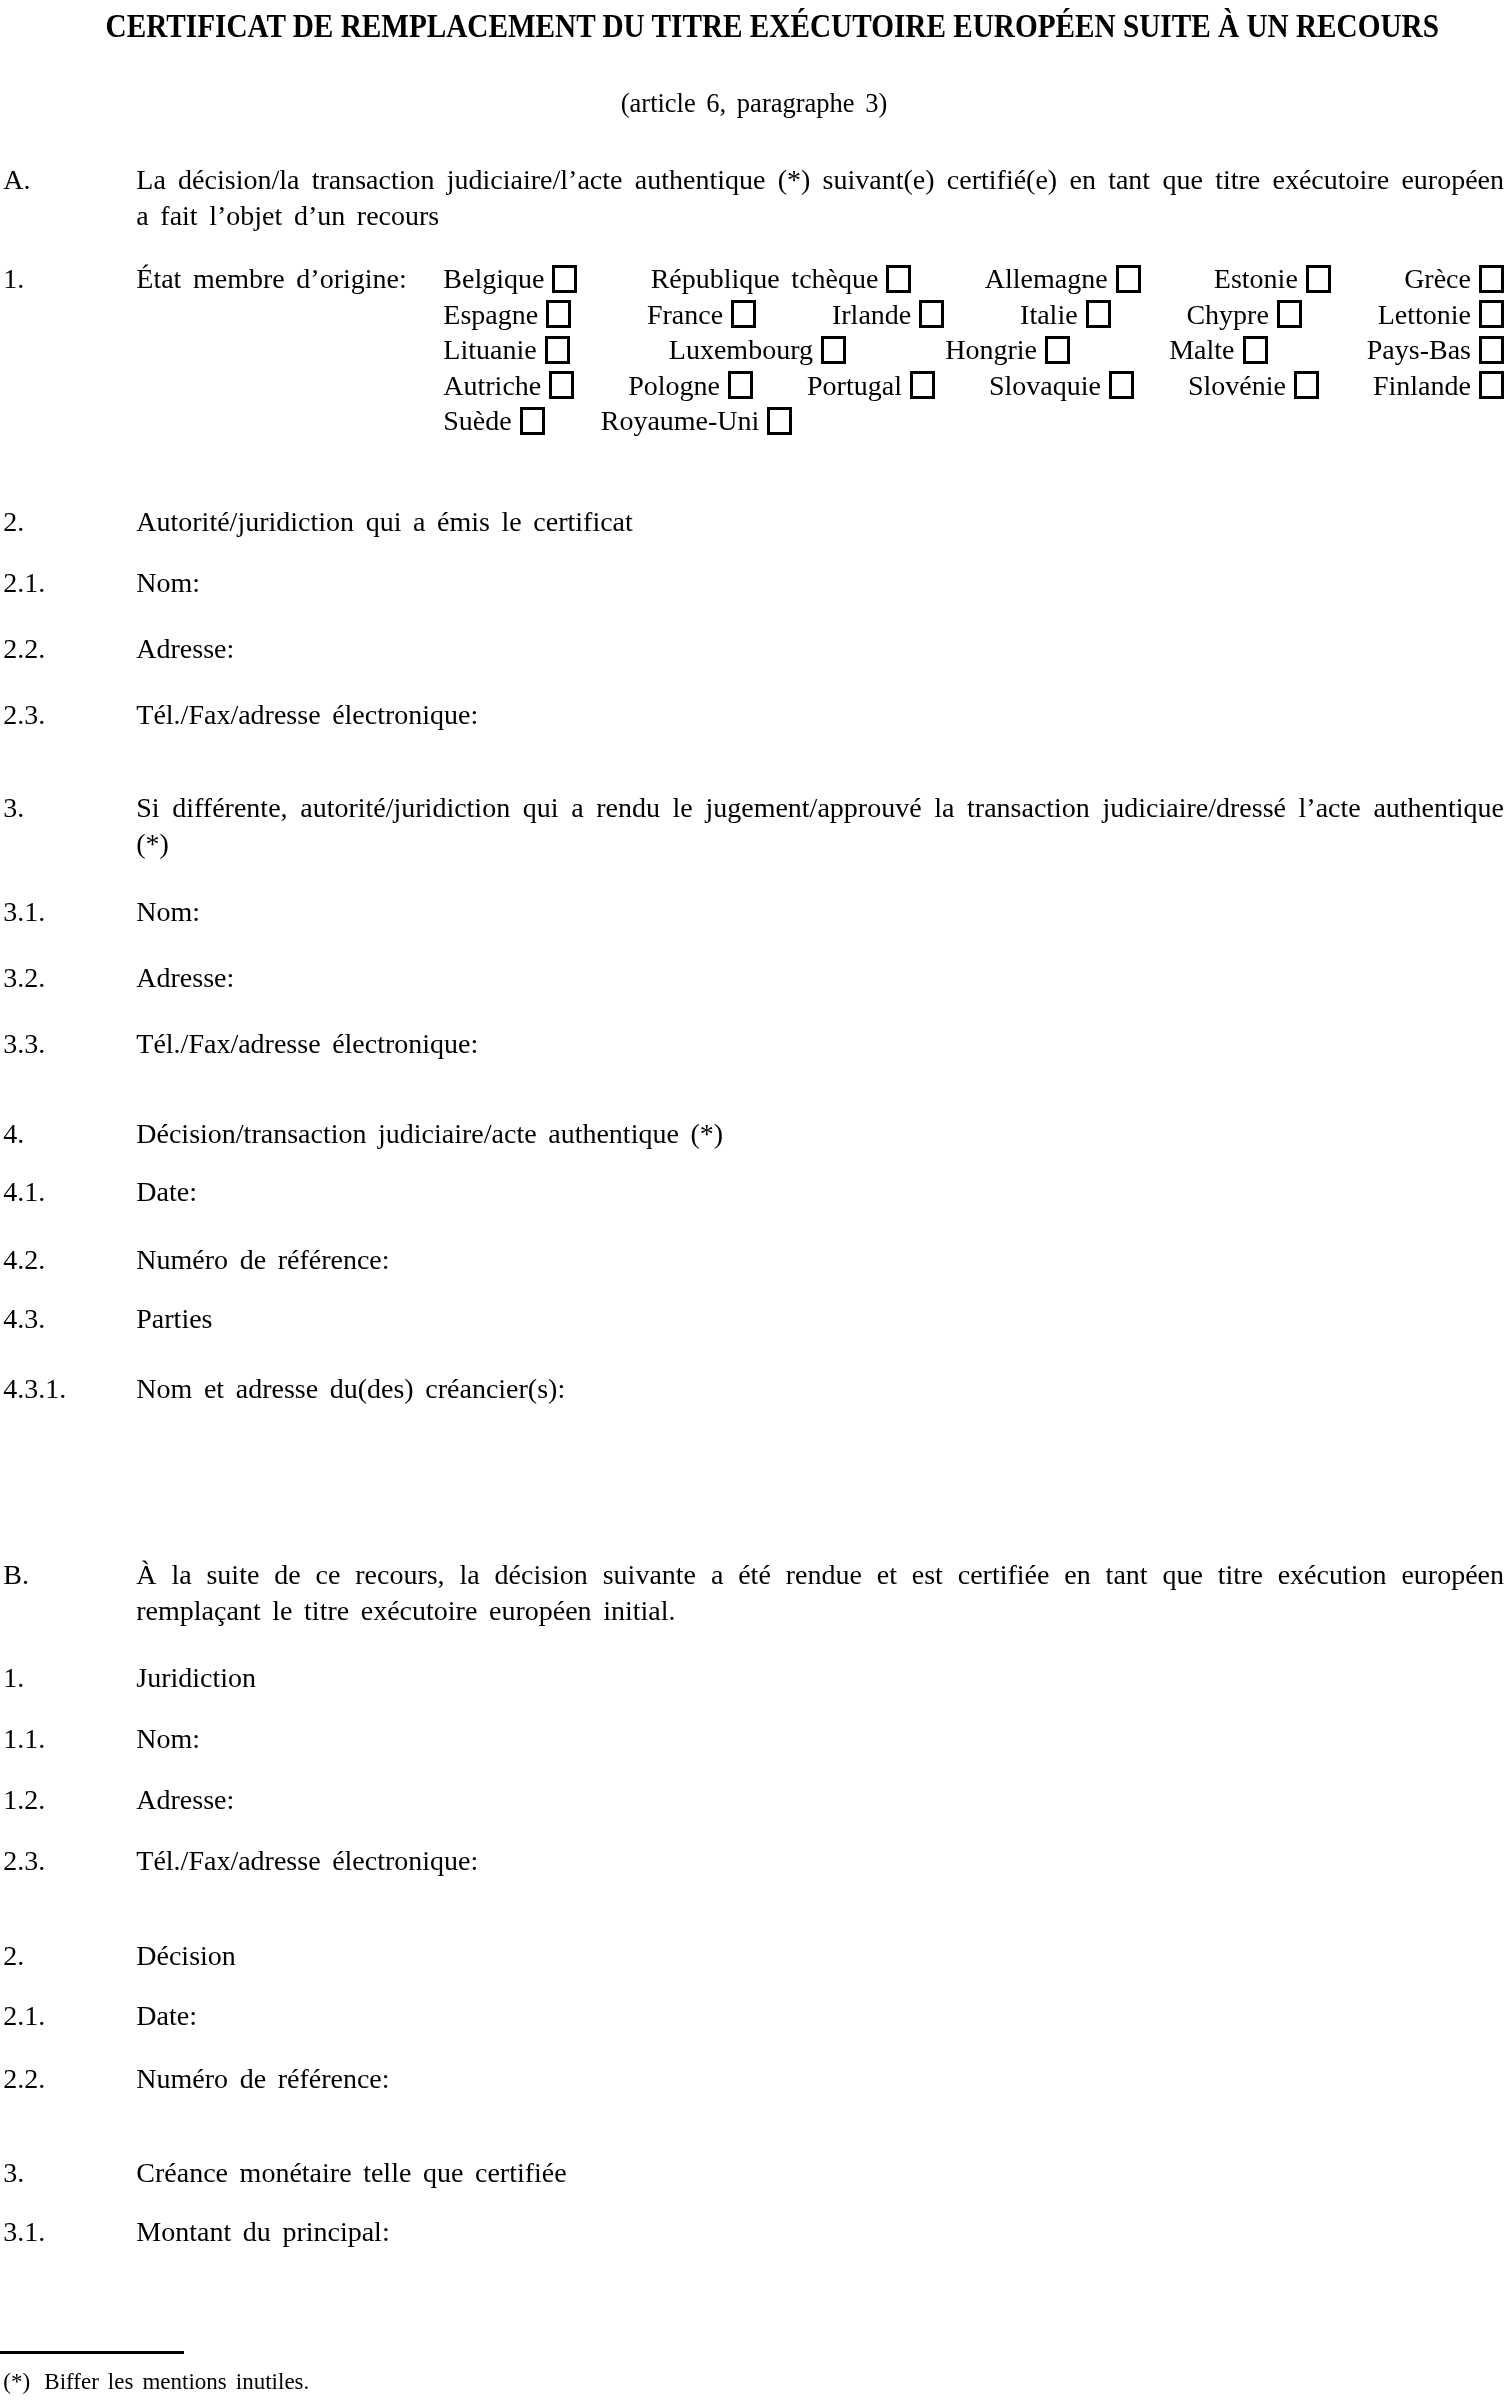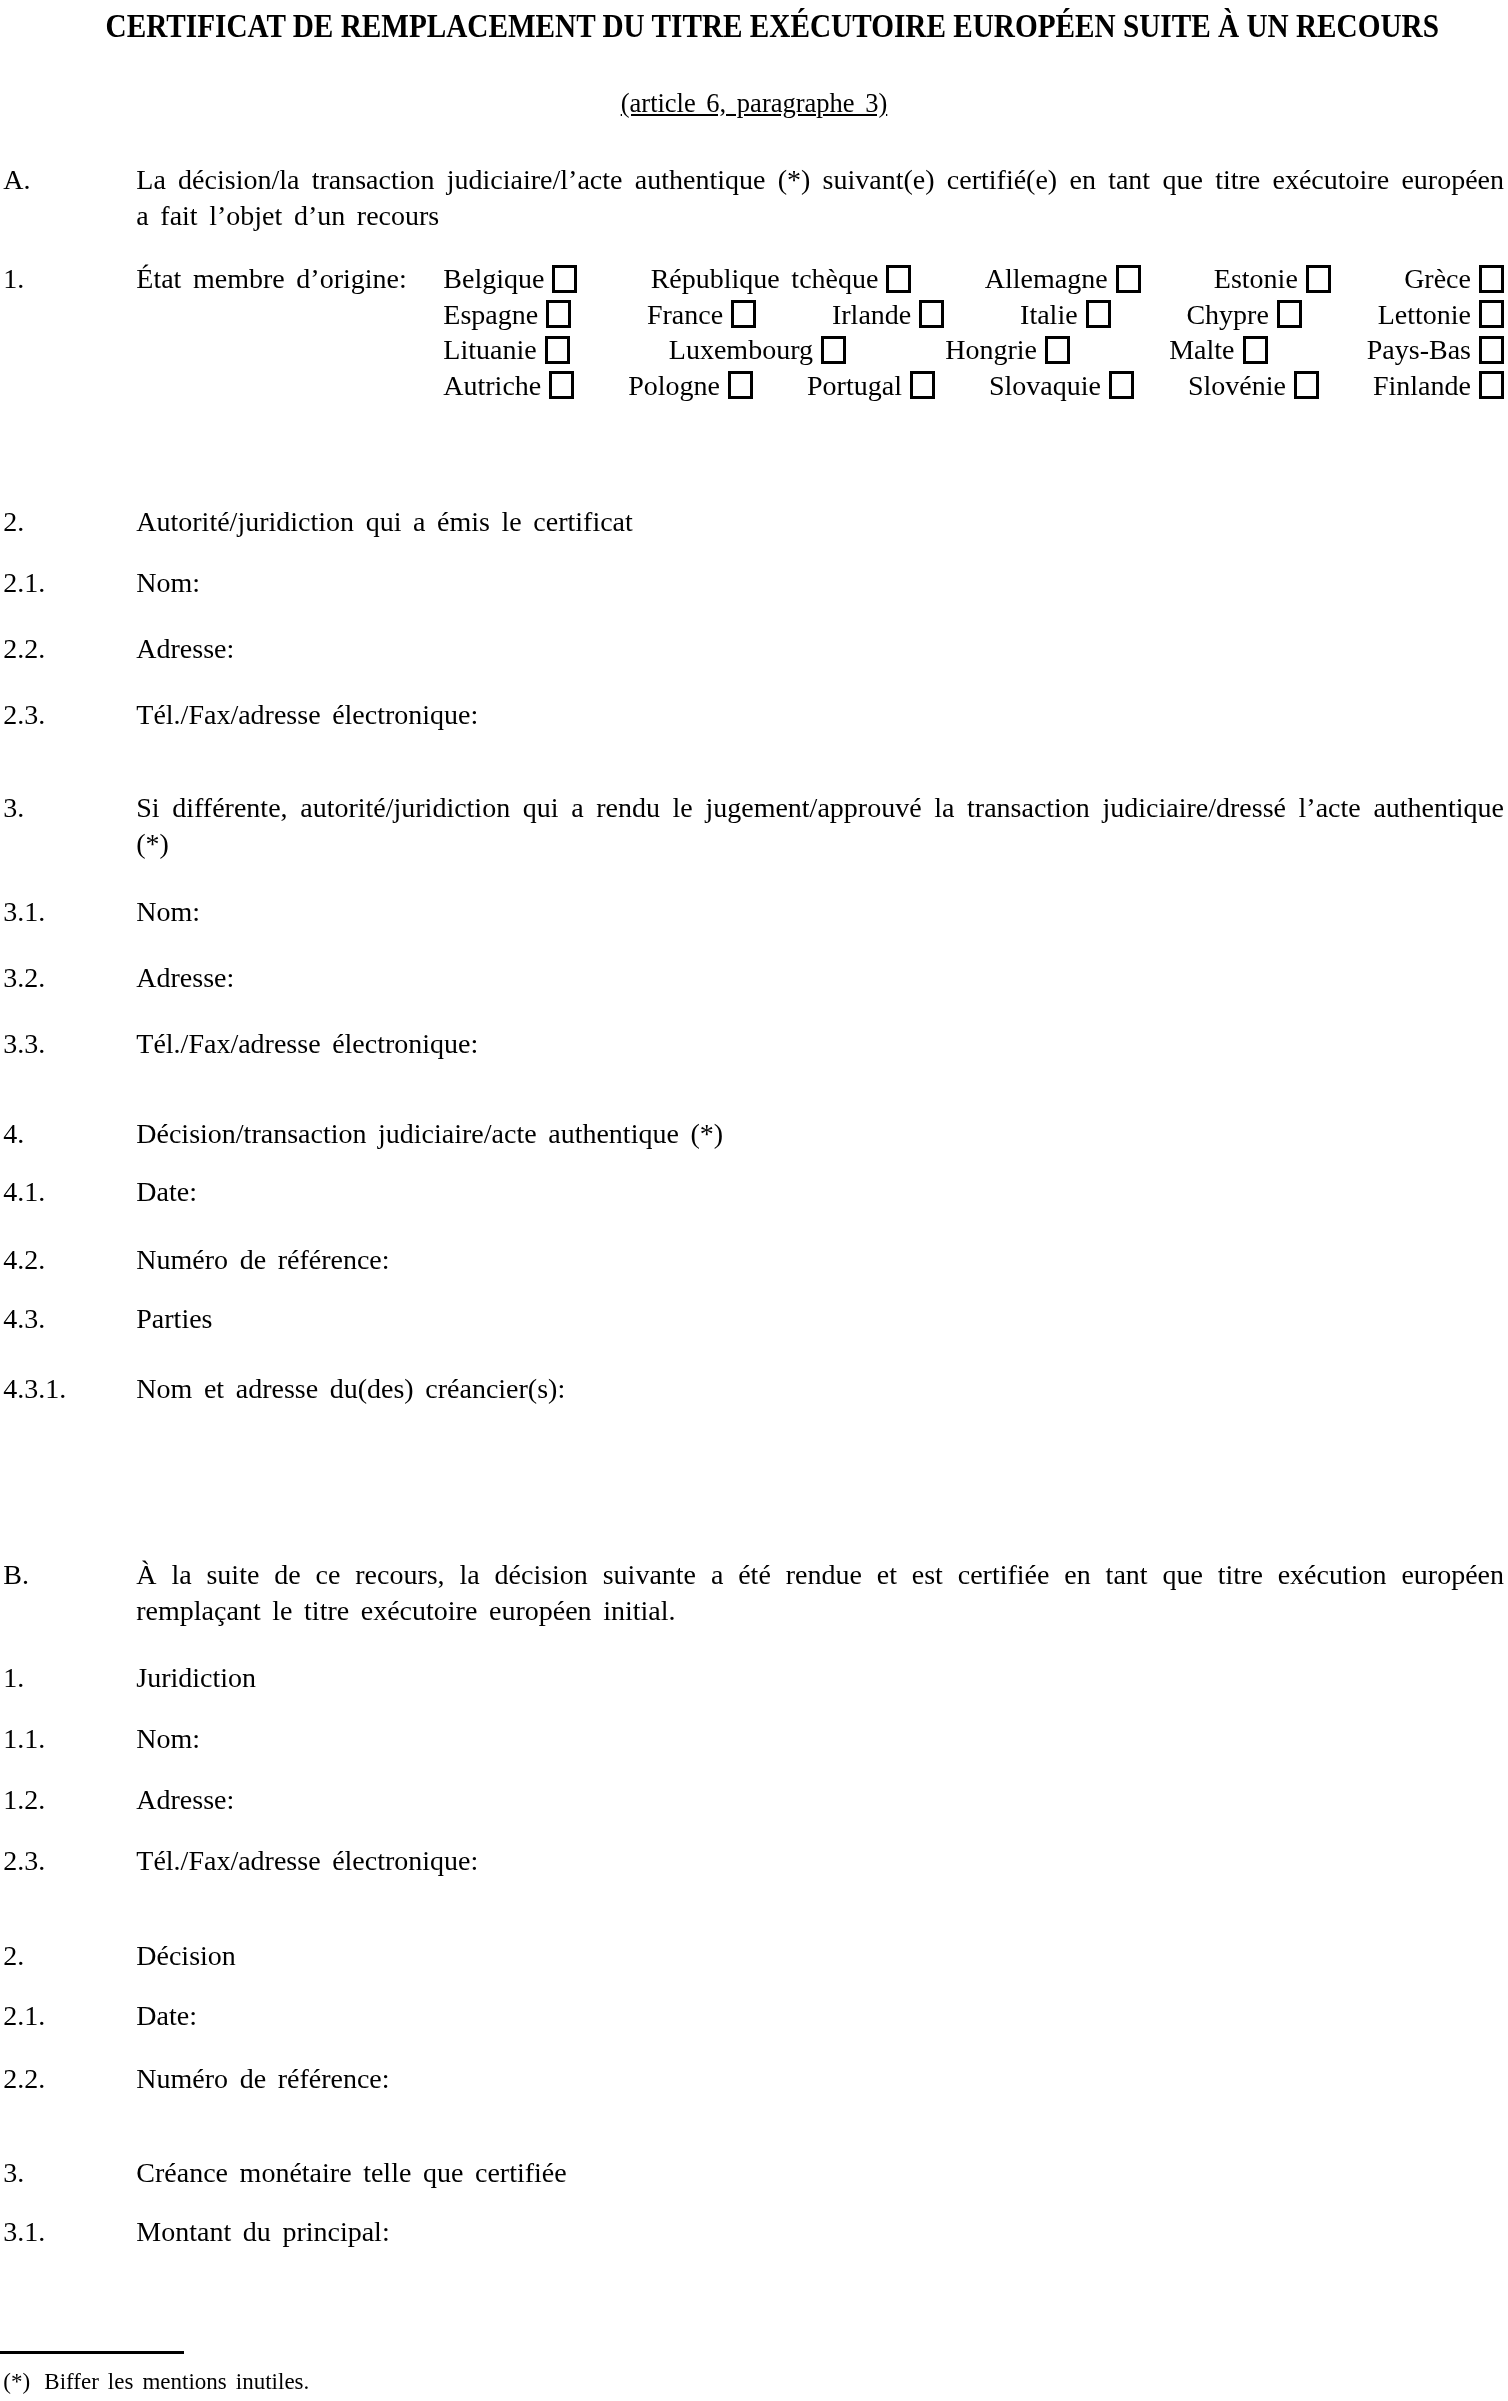--- a/index.html
+++ b/index.html
@@ -22,21 +22,20 @@
     transform: scaleX(0.86);
     transform-origin: 50% 0;
     letter-spacing: 0px;
   }
   .doc-subtitle {
     position: absolute;
     top: 88px; left: 0; width: 100%;
     text-align: center;
     font-size: 26.5px;
     word-spacing: 4px;
-    text-decoration: underline;
   }
   .item {
     position: absolute;
     left: 3.3px; right: 4px;
     display: grid;
     grid-template-columns: 133px 1fr;
     font-size: 28px;
     line-height: 36px;
     word-spacing: 4.6px;
   }
@@ -199,20 +198,30 @@
           </span>
         <span class="cb-item">
             <span class="cb-label">Slovénie</span>
             <span class="checkbox"></span>
           </span>
         <span class="cb-item">
             <span class="cb-label">Finlande</span>
             <span class="checkbox"></span>
           </span>
       </div>
+      <div class="cb-row last">
+        <span class="cb-item">
+            <span class="cb-label">Suède</span>
+            <span class="checkbox"></span>
+          </span>
+        <span class="cb-item">
+            <span class="cb-label">Royaume-Uni</span>
+            <span class="checkbox"></span>
+          </span>
+      </div>
     </div>
   </div>
 
   <div class="item" style="top:504px">
     <span class="num">2.</span>
     <span class="text">Autorité/juridiction qui a émis le certificat</span>
   </div>
   <div class="item" style="top:565px">
     <span class="num">2.1.</span>
     <span class="text">Nom:</span>

